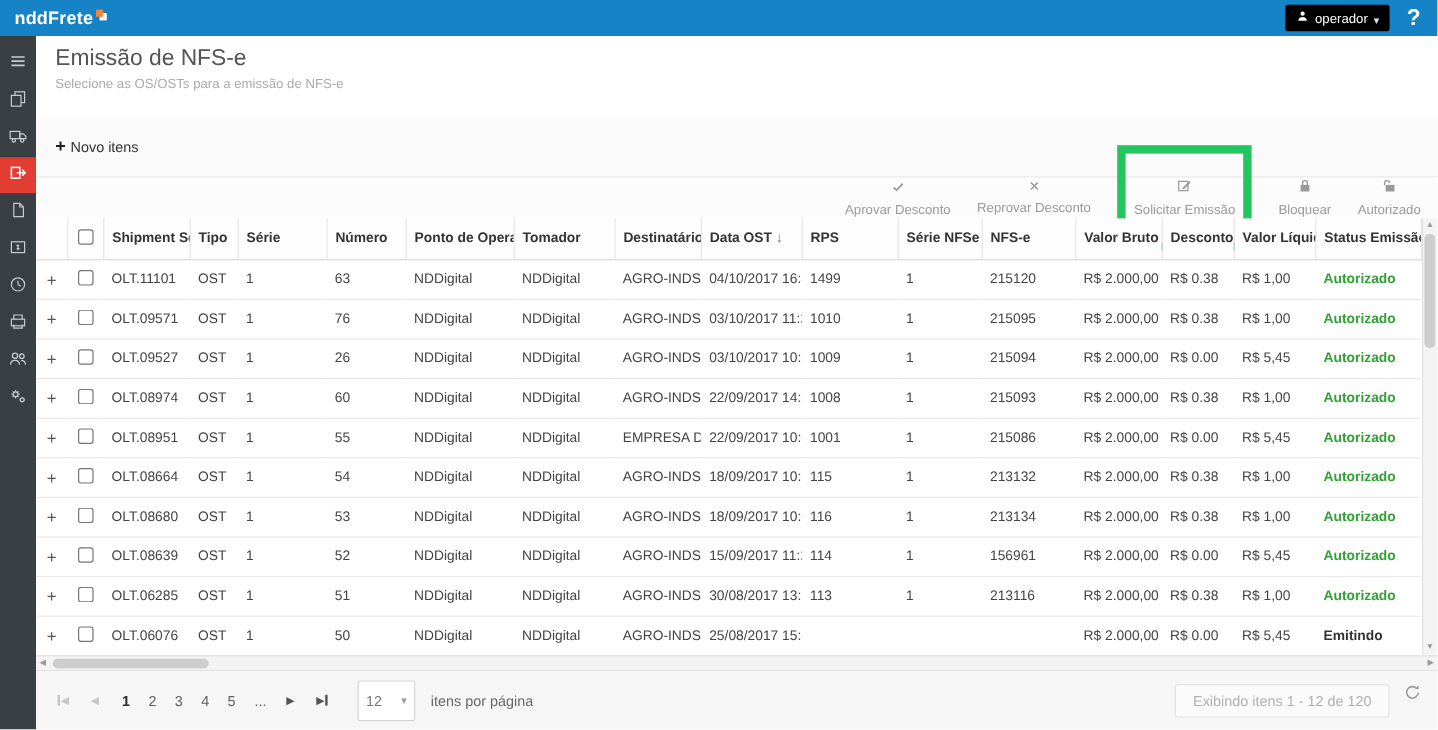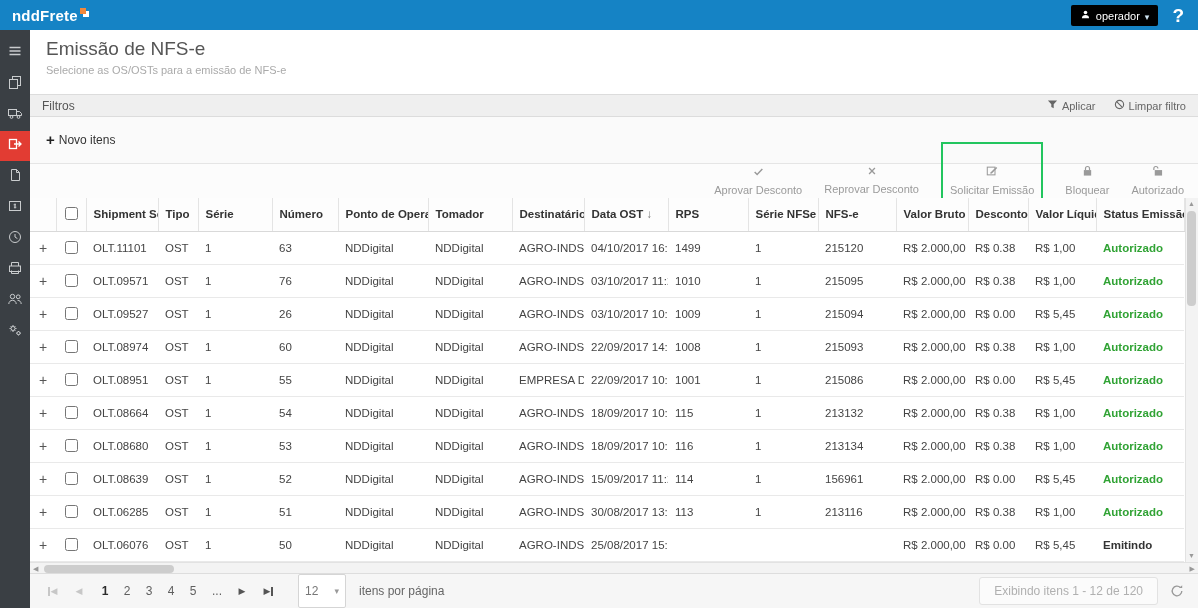--- a/index.html
+++ b/index.html
@@ -40,21 +40,21 @@
   .filter-link { display:flex; align-items:center; gap:4px; font-size:11px; color:#666; cursor:pointer; }
 
   .group-panel { height:50px; background:#fafafa; border-bottom:1px solid #e5e5e5;
                  display:flex; align-items:center; padding:0 16px; }
   .new-group { display:flex; align-items:center; gap:4px; font-size:12px; color:#333; cursor:pointer; }
   .new-group .plus { font-weight:bold; font-size:15px; color:#222; line-height:1; }
 
   .actions-row { height:34px; background:#fcfcfc; display:flex; align-items:center; justify-content:flex-end;
                  gap:22px; padding-right:14px; }
   .action-link { display:flex; align-items:center; gap:5px; font-size:11px; color:#9a9a9a; cursor:pointer; white-space:nowrap;flex-direction:column; }
-  .action-link.highlight { border:2px solid #22c55e; padding:21px 7px; }
+  .action-link.highlight { border:7px solid #22c55e; padding:21px 7px; }
 
   
   .grid-main { display:flex; height:364px; }
   table { border-collapse:collapse; table-layout:fixed; width:1154px; font-size:11.5px; color:#444; }
   thead th { height:34px; background:#fdfdfd; font-weight:bold; font-size:11.5px; color:#333; text-align:left;
              padding:0 7px; border-right:1px solid #e4e4e4; border-bottom:1px solid #d9d9d9;
              white-space:nowrap; overflow:hidden; cursor:pointer; }
   .sort { color:#777; font-weight:normal; }
   tbody td { height:33px; padding:0 7px; border-bottom:1px solid #e9e9e9; white-space:nowrap; overflow:hidden; }
   tbody td.expand { text-align:center; color:#555; font-size:14px; cursor:pointer; }
@@ -81,21 +81,21 @@
   .pg-btn.disabled { color:#c7c7c7; cursor:default; }
   .pg-btn .tri { font-size:9px; }
   .pg-btn .bar { width:2px; height:9px; background:currentColor; margin:0 1px; }
   .page-num { min-width:22px; height:22px; line-height:22px; text-align:center; color:#5f5f5f; cursor:pointer; padding:0 3px; }
   .page-num.sel { font-weight:bold; color:#2b2b2b; }
   .page-ellipsis { min-width:20px; text-align:center; color:#5f5f5f; }
   .size-select { margin-left:14px; width:48px; height:34px; border:1px solid #d5d5d5; border-radius:2px; background:#fff;
                  display:flex; align-items:center; justify-content:space-between; padding:0 6px; color:#777; cursor:pointer; }
   .size-select .chev { font-size:9px; color:#999; }
   .per-page { margin-left:10px; color:#666; }
-  .pager-right { margin-left:auto; display:flex; align-items:center; gap:12px; }
+  .pager-right { margin-left:auto; display:flex; align-items:flex-start; gap:12px; }
   .summary-box { border:1px solid #e2e2e2; border-radius:3px; padding:6px 14px; color:#b0b0b0; font-size:12px; background:#fbfbfb; }
   .refresh { cursor:pointer; display:flex; align-items:center; padding-right:4px; }
 </style>
 </head>
 <body>
 
 <div class="app">
 
   <header class="topbar">
     <div class="brand">
@@ -185,38 +185,20 @@
     </div>
   </aside>
 
   <main class="content">
 
     <div class="page-head">
       <h1 class="page-title">Emissão de NFS-e</h1>
       <p class="page-subtitle">Selecione as OS/OSTs para a emissão de NFS-e</p>
     </div>
 
-    <div class="filters-bar">
-      <span class="filters-title">Filtros</span>
-      <div class="filter-links">
-        <span class="filter-link">
-          <span><svg width="11" height="11" viewBox="0 0 12 12">
-                <path d="M1 1.5h10L7.3 5.8v4.4L4.7 8.6V5.8z" fill="#666"></path>
-              </svg></span>
-          <span>Aplicar</span>
-        </span>
-        <span class="filter-link">
-          <span><svg width="11" height="11" viewBox="0 0 12 12">
-                <circle cx="6" cy="6" r="4.5" fill="none" stroke="#666" stroke-width="1.2"></circle>
-                <path d="M2.9 2.9l6.2 6.2" stroke="#666" stroke-width="1.2"></path>
-              </svg></span>
-          <span>Limpar filtro</span>
-        </span>
-      </div>
-    </div>
 
     <div class="group-panel">
       <span class="new-group">
         <span class="plus">+</span>
         <span>Novo itens</span>
       </span>
     </div>
 
     <div class="actions-row">
       <span class="action-link">

